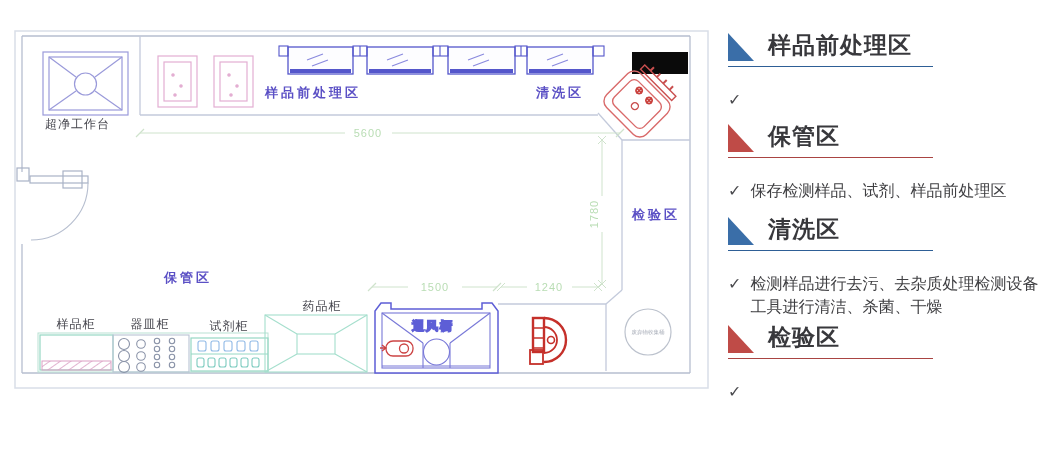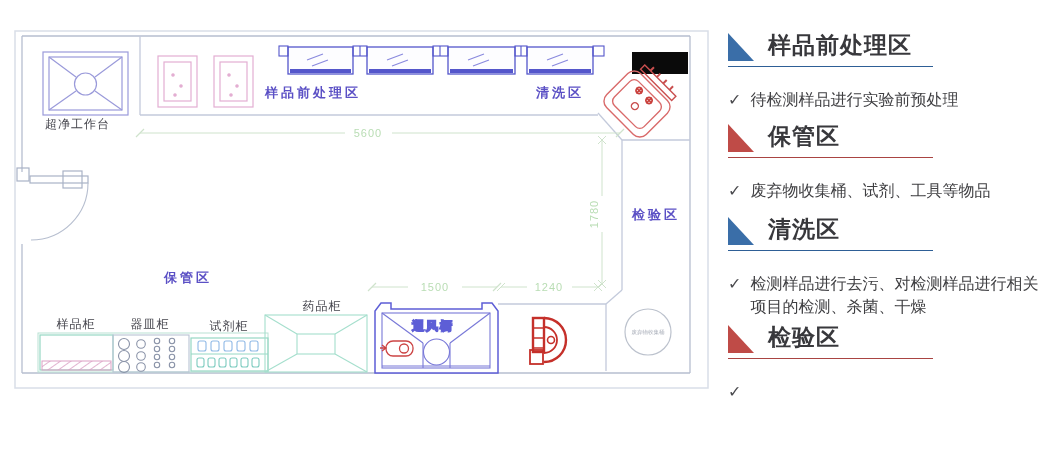--- a/index.html
+++ b/index.html
@@ -265,43 +265,42 @@
 
   <div class="panel">
 
     <div class="sec sec1 blue">
       <div class="sec-hdr">
         <span class="tri"></span>
         <span class="sec-title">样品前处理区</span>
       </div>
       <div class="bullet">
         <span class="check">✓</span>
-        <span>待检测样品进行实验前预处理</span>
       </div>
     </div>
 
     <div class="sec sec2 red">
       <div class="sec-hdr">
         <span class="tri"></span>
         <span class="sec-title">保管区</span>
       </div>
       <div class="bullet">
         <span class="check">✓</span>
-        <span>废弃物收集桶、试剂、工具等物品</span>
+        <span>保存检测样品、试剂、样品前处理区</span>
       </div>
     </div>
 
     <div class="sec sec3 blue">
       <div class="sec-hdr">
         <span class="tri"></span>
         <span class="sec-title">清洗区</span>
       </div>
       <div class="bullet">
         <span class="check">✓</span>
-        <span>检测样品进行去污、对检测样品进行相关项目的检测、杀菌、干燥</span>
+        <span>检测样品进行去污、去杂质处理检测设备工具进行清洁、杀菌、干燥</span>
       </div>
     </div>
 
     <div class="sec sec4 red">
       <div class="sec-hdr">
         <span class="tri"></span>
         <span class="sec-title">检验区</span>
       </div>
       <div class="bullet">
         <span class="check">✓</span>

